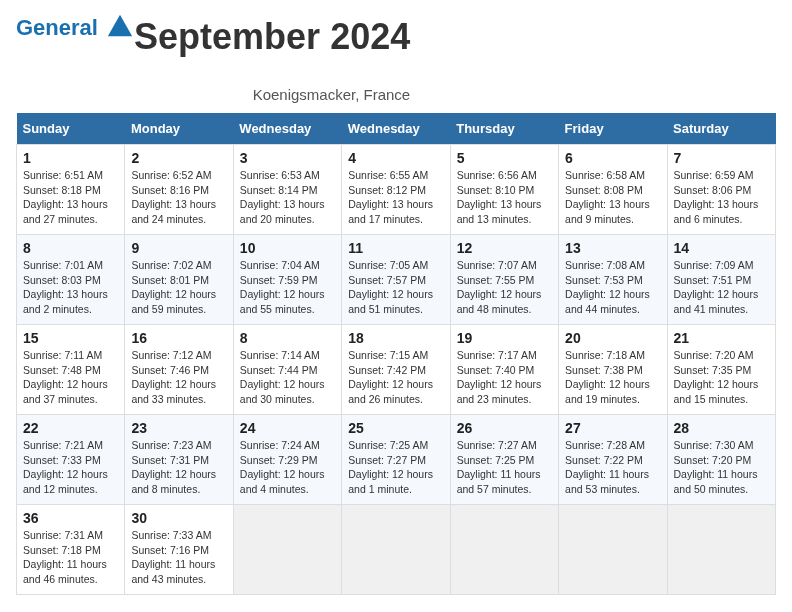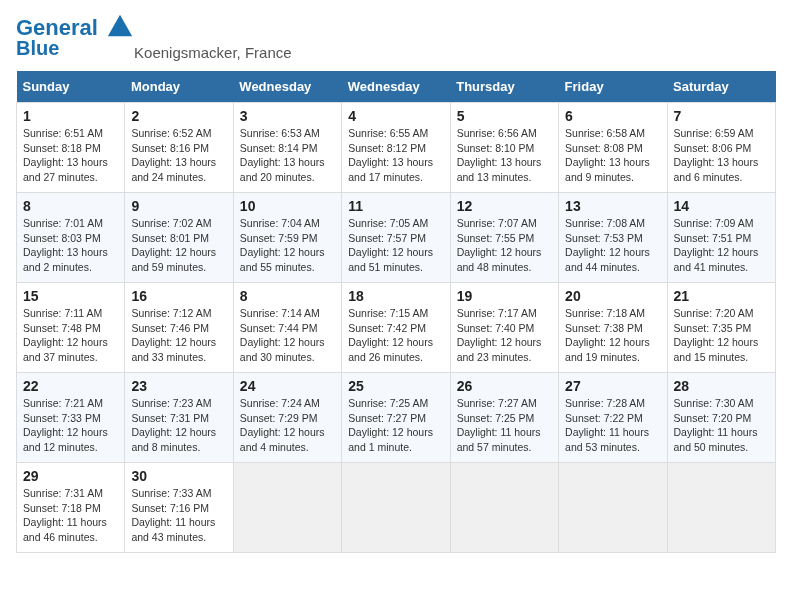--- a/index.html
+++ b/index.html
@@ -96,24 +96,24 @@
 
 <div class="header">
   <div class="logo">
     <div>
       <div class="logo-text">
         <span>General</span>
         <svg class="logo-icon" viewBox="0 0 30 30" style="display:inline-block;vertical-align:middle;margin-left:2px;">
           <polygon points="15,2 28,25 2,25" fill="#1a6faf"></polygon>
         </svg>
       </div>
-      <div class="logo-text" style="color:#1a6faf;font-size:20px;margin-top:-4px;">Blue</div>
     </div>
   </div>
   <div class="title-section">
+    <div class="month-title">September 2024</div>
     <div class="location">Koenigsmacker, France</div>
   </div>
 </div>
 
 <table>
   <thead>
     <tr>
     <th>Sunday</th>
         <th>Monday</th>
         <th>Wednesday</th>
@@ -239,21 +239,21 @@
           <span class="day-num">27</span>
           <div class="day-info">Sunrise: 7:28 AM<br>Sunset: 7:22 PM<br>Daylight: 11 hours<br>and 53 minutes.</div>
         </td>
         <td>
           <span class="day-num">28</span>
           <div class="day-info">Sunrise: 7:30 AM<br>Sunset: 7:20 PM<br>Daylight: 11 hours<br>and 50 minutes.</div>
         </td>
       </tr>
       <tr>
         <td>
-          <span class="day-num">29</span>
+          <span class="day-num">36</span>
           <div class="day-info">Sunrise: 7:31 AM<br>Sunset: 7:18 PM<br>Daylight: 11 hours<br>and 46 minutes.</div>
         </td>
         <td>
           <span class="day-num">30</span>
           <div class="day-info">Sunrise: 7:33 AM<br>Sunset: 7:16 PM<br>Daylight: 11 hours<br>and 43 minutes.</div>
         </td>
         <td class="empty-cell"></td>
         <td class="empty-cell"></td>
         <td class="empty-cell"></td>
         <td class="empty-cell"></td>

